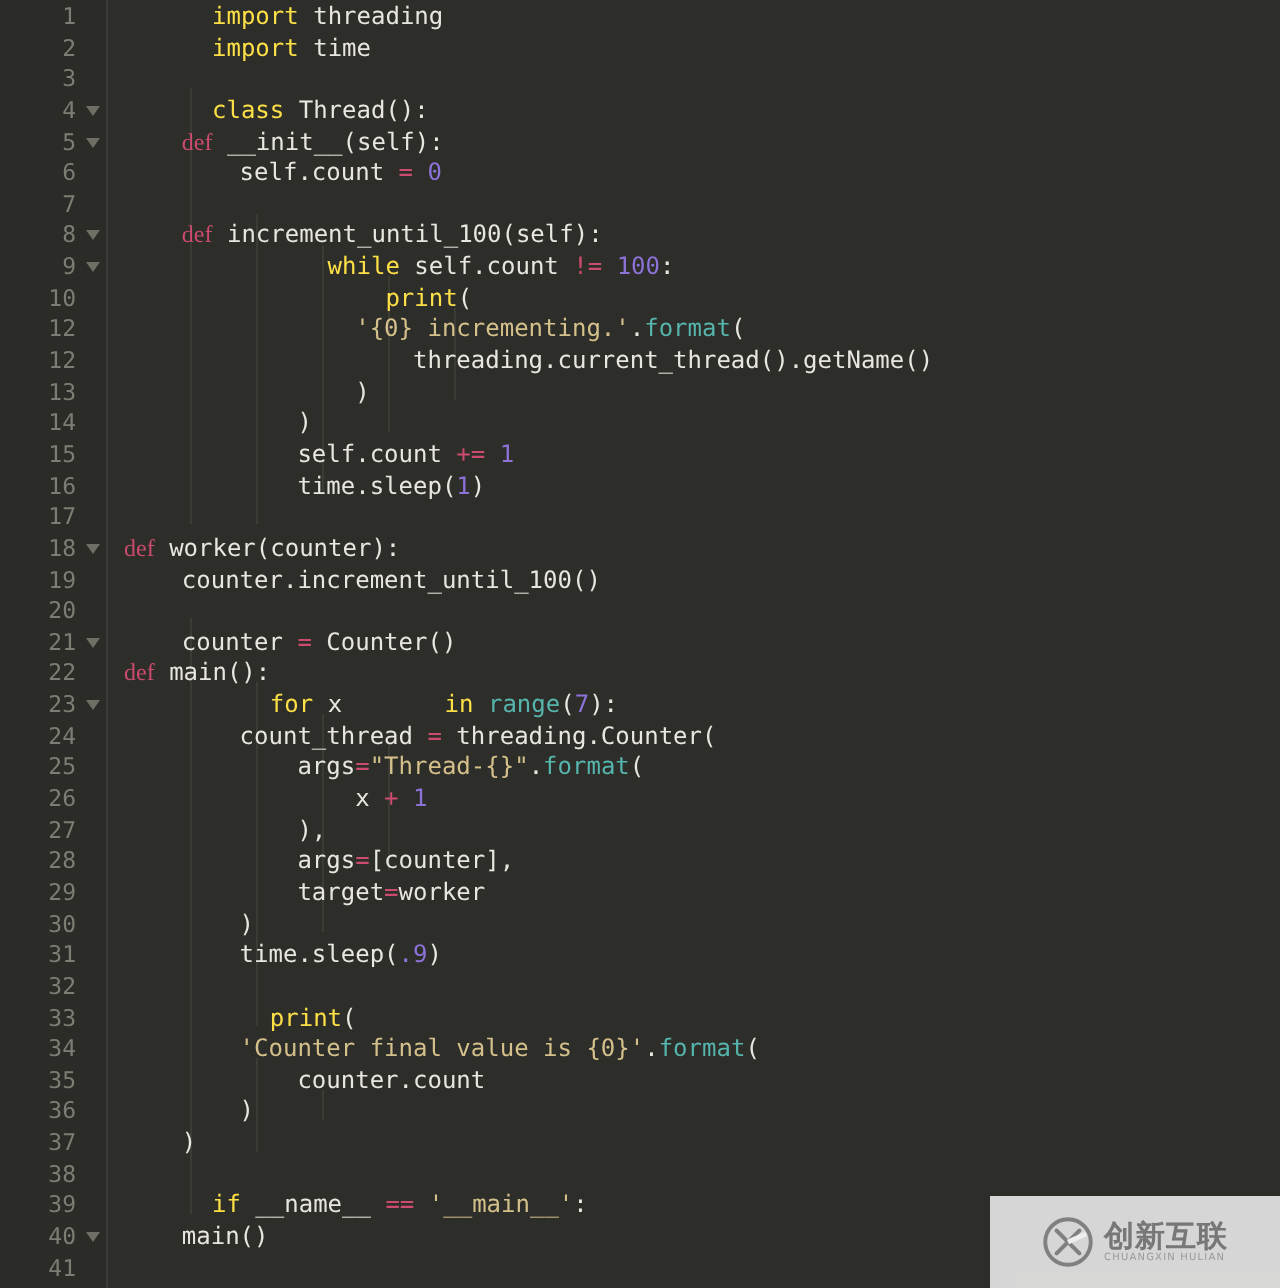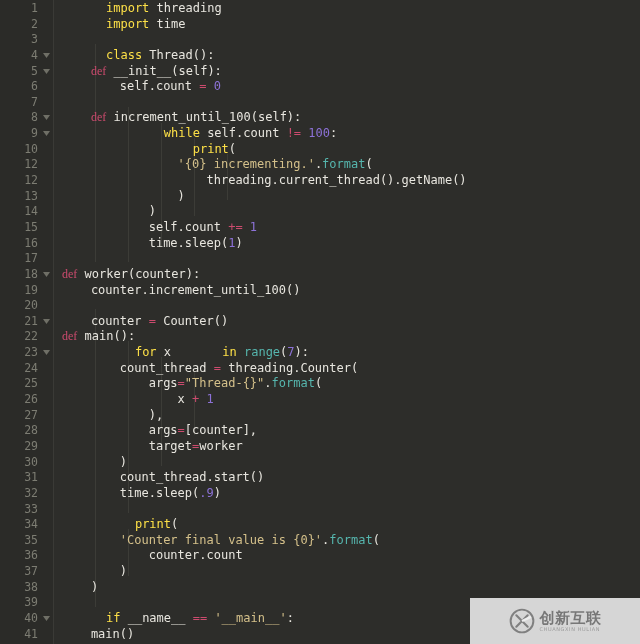--- a/index.html
+++ b/index.html
@@ -108,21 +108,21 @@
   .t-op   { color: #cc4b6e; }
   .t-builtin { color: #56b6ae; }
   .t-meth { color: #56b6ae; }
   .t-plain{ color: #e8e6df; }
 
   
   #watermark {
     position: absolute;
     right: 0px;
     bottom: 0px;
-    width: 170px;
+    width: 145px;
     height: 46px;
     background: rgba(238,238,238,0.88);
     display: flex;
     align-items: center;
     justify-content: center;
     gap: 5px;
     pointer-events: none;
   }
   #wm-logo {
     width: 26px; height: 26px;
@@ -247,21 +247,20 @@
       <div class="cline"><span class="t-plain">    counter </span><span class="t-op">=</span><span class="t-plain"> Counter()</span></div>
       <div class="cline"><span class="t-def">def</span><span class="t-plain"> </span><span class="t-plain">main():</span></div>
       <div class="cline"><span class="t-plain">    </span><span class="t-kw">for</span><span class="t-plain"> x </span><span class="t-kw">in</span><span class="t-plain"> </span><span class="t-builtin">range</span><span class="t-plain">(</span><span class="t-num">7</span><span class="t-plain">):</span></div>
       <div class="cline"><span class="t-plain">        count_thread </span><span class="t-op">=</span><span class="t-plain"> threading.Counter(</span></div>
       <div class="cline"><span class="t-plain">            args</span><span class="t-op">=</span><span class="t-str">"Thread-{}"</span><span class="t-plain">.</span><span class="t-meth">format</span><span class="t-plain">(</span></div>
       <div class="cline"><span class="t-plain">                x </span><span class="t-op">+</span><span class="t-plain"> </span><span class="t-num">1</span></div>
       <div class="cline"><span class="t-plain">            ),</span></div>
       <div class="cline"><span class="t-plain">            args</span><span class="t-op">=</span><span class="t-plain">[counter],</span></div>
       <div class="cline"><span class="t-plain">            target</span><span class="t-op">=</span><span class="t-plain">worker</span></div>
       <div class="cline"><span class="t-plain">        )</span></div>
-      <div class="cline"><span class="t-plain">        count_thread.start()</span></div>
       <div class="cline"><span class="t-plain">        time.sleep(</span><span class="t-num">.9</span><span class="t-plain">)</span></div>
       <div class="cline">&nbsp;</div>
       <div class="cline"><span class="t-plain">    </span><span class="t-kw">print</span><span class="t-plain">(</span></div>
       <div class="cline"><span class="t-plain">        </span><span class="t-str">'Counter final value is {0}'</span><span class="t-plain">.</span><span class="t-meth">format</span><span class="t-plain">(</span></div>
       <div class="cline"><span class="t-plain">            counter.count</span></div>
       <div class="cline"><span class="t-plain">        )</span></div>
       <div class="cline"><span class="t-plain">    )</span></div>
       <div class="cline">&nbsp;</div>
       <div class="cline"><span class="t-kw">if</span><span class="t-plain"> __name__ </span><span class="t-op">==</span><span class="t-plain"> </span><span class="t-str">'__main__'</span><span class="t-plain">:</span></div>
       <div class="cline"><span class="t-plain">    main()</span></div>

